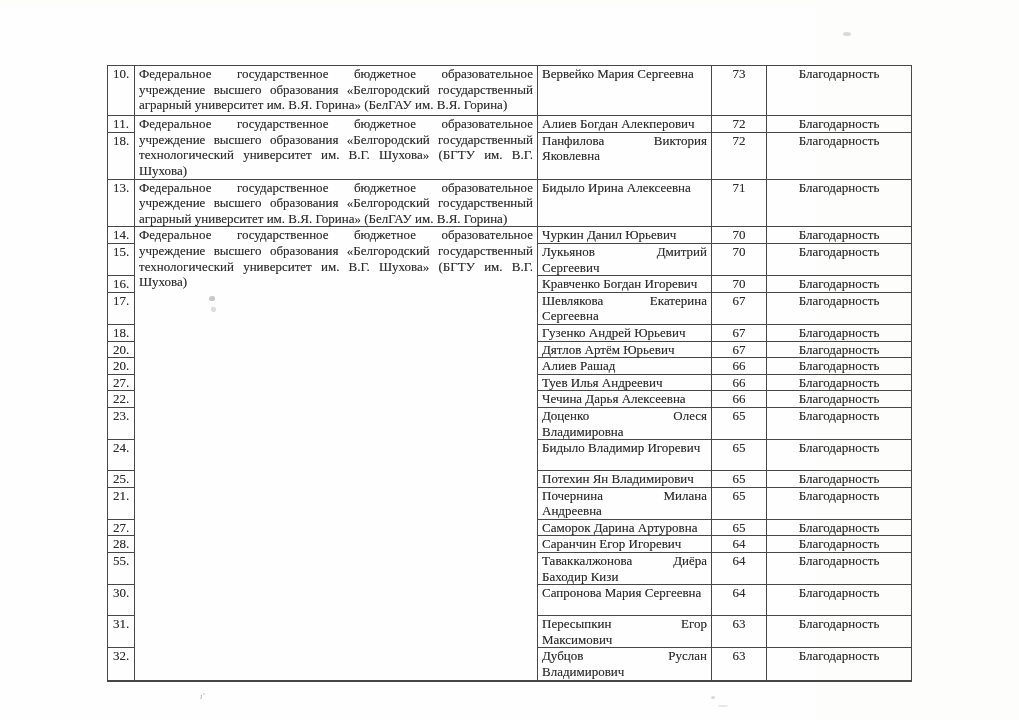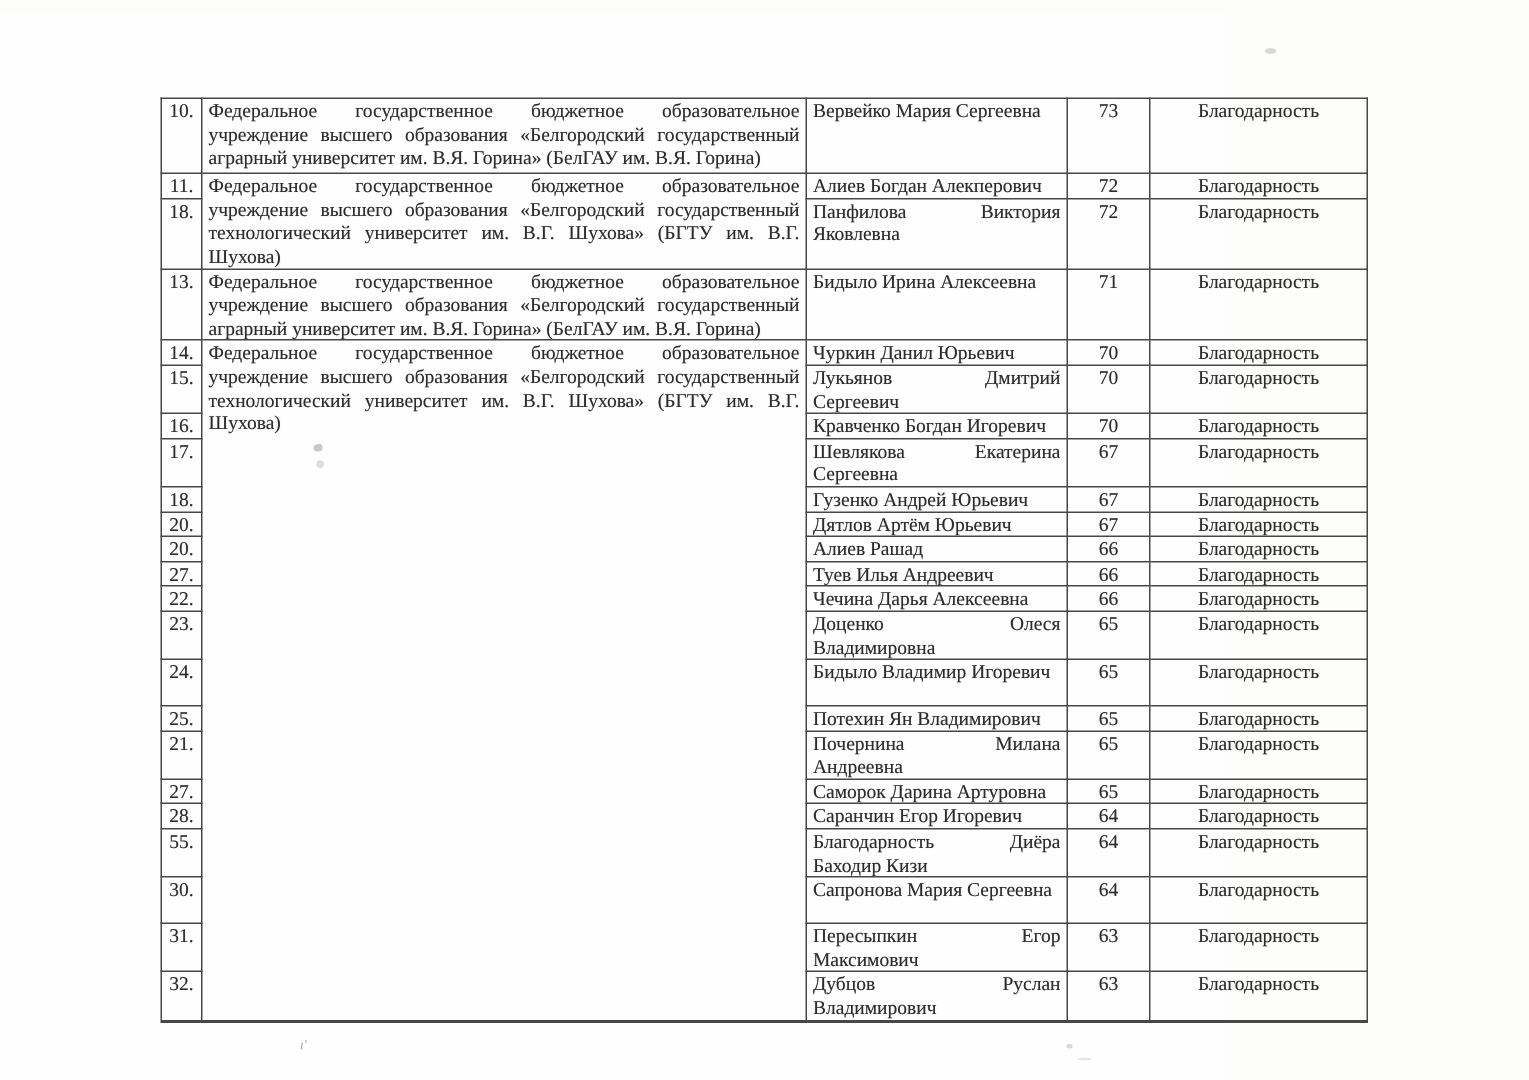--- a/index.html
+++ b/index.html
@@ -176,21 +176,21 @@
             <td class="col-award">Благодарность</td>
           </tr>
           <tr style="height: 16px;">
             <td class="col-num">28.</td>
             <td class="col-name">Саранчин Егор Игоревич</td>
             <td class="col-score">64</td>
             <td class="col-award">Благодарность</td>
           </tr>
           <tr style="height: 31px;">
             <td class="col-num">55.</td>
-            <td class="col-name">Благодарность Диёра Баходир Кизи</td>
+            <td class="col-name">Таваккалжонова Диёра Баходир Кизи</td>
             <td class="col-score">64</td>
             <td class="col-award">Благодарность</td>
           </tr>
           <tr style="height: 31px;">
             <td class="col-num">30.</td>
             <td class="col-name">Сапронова Мария Сергеевна</td>
             <td class="col-score">64</td>
             <td class="col-award">Благодарность</td>
           </tr>
           <tr style="height: 31px;">

